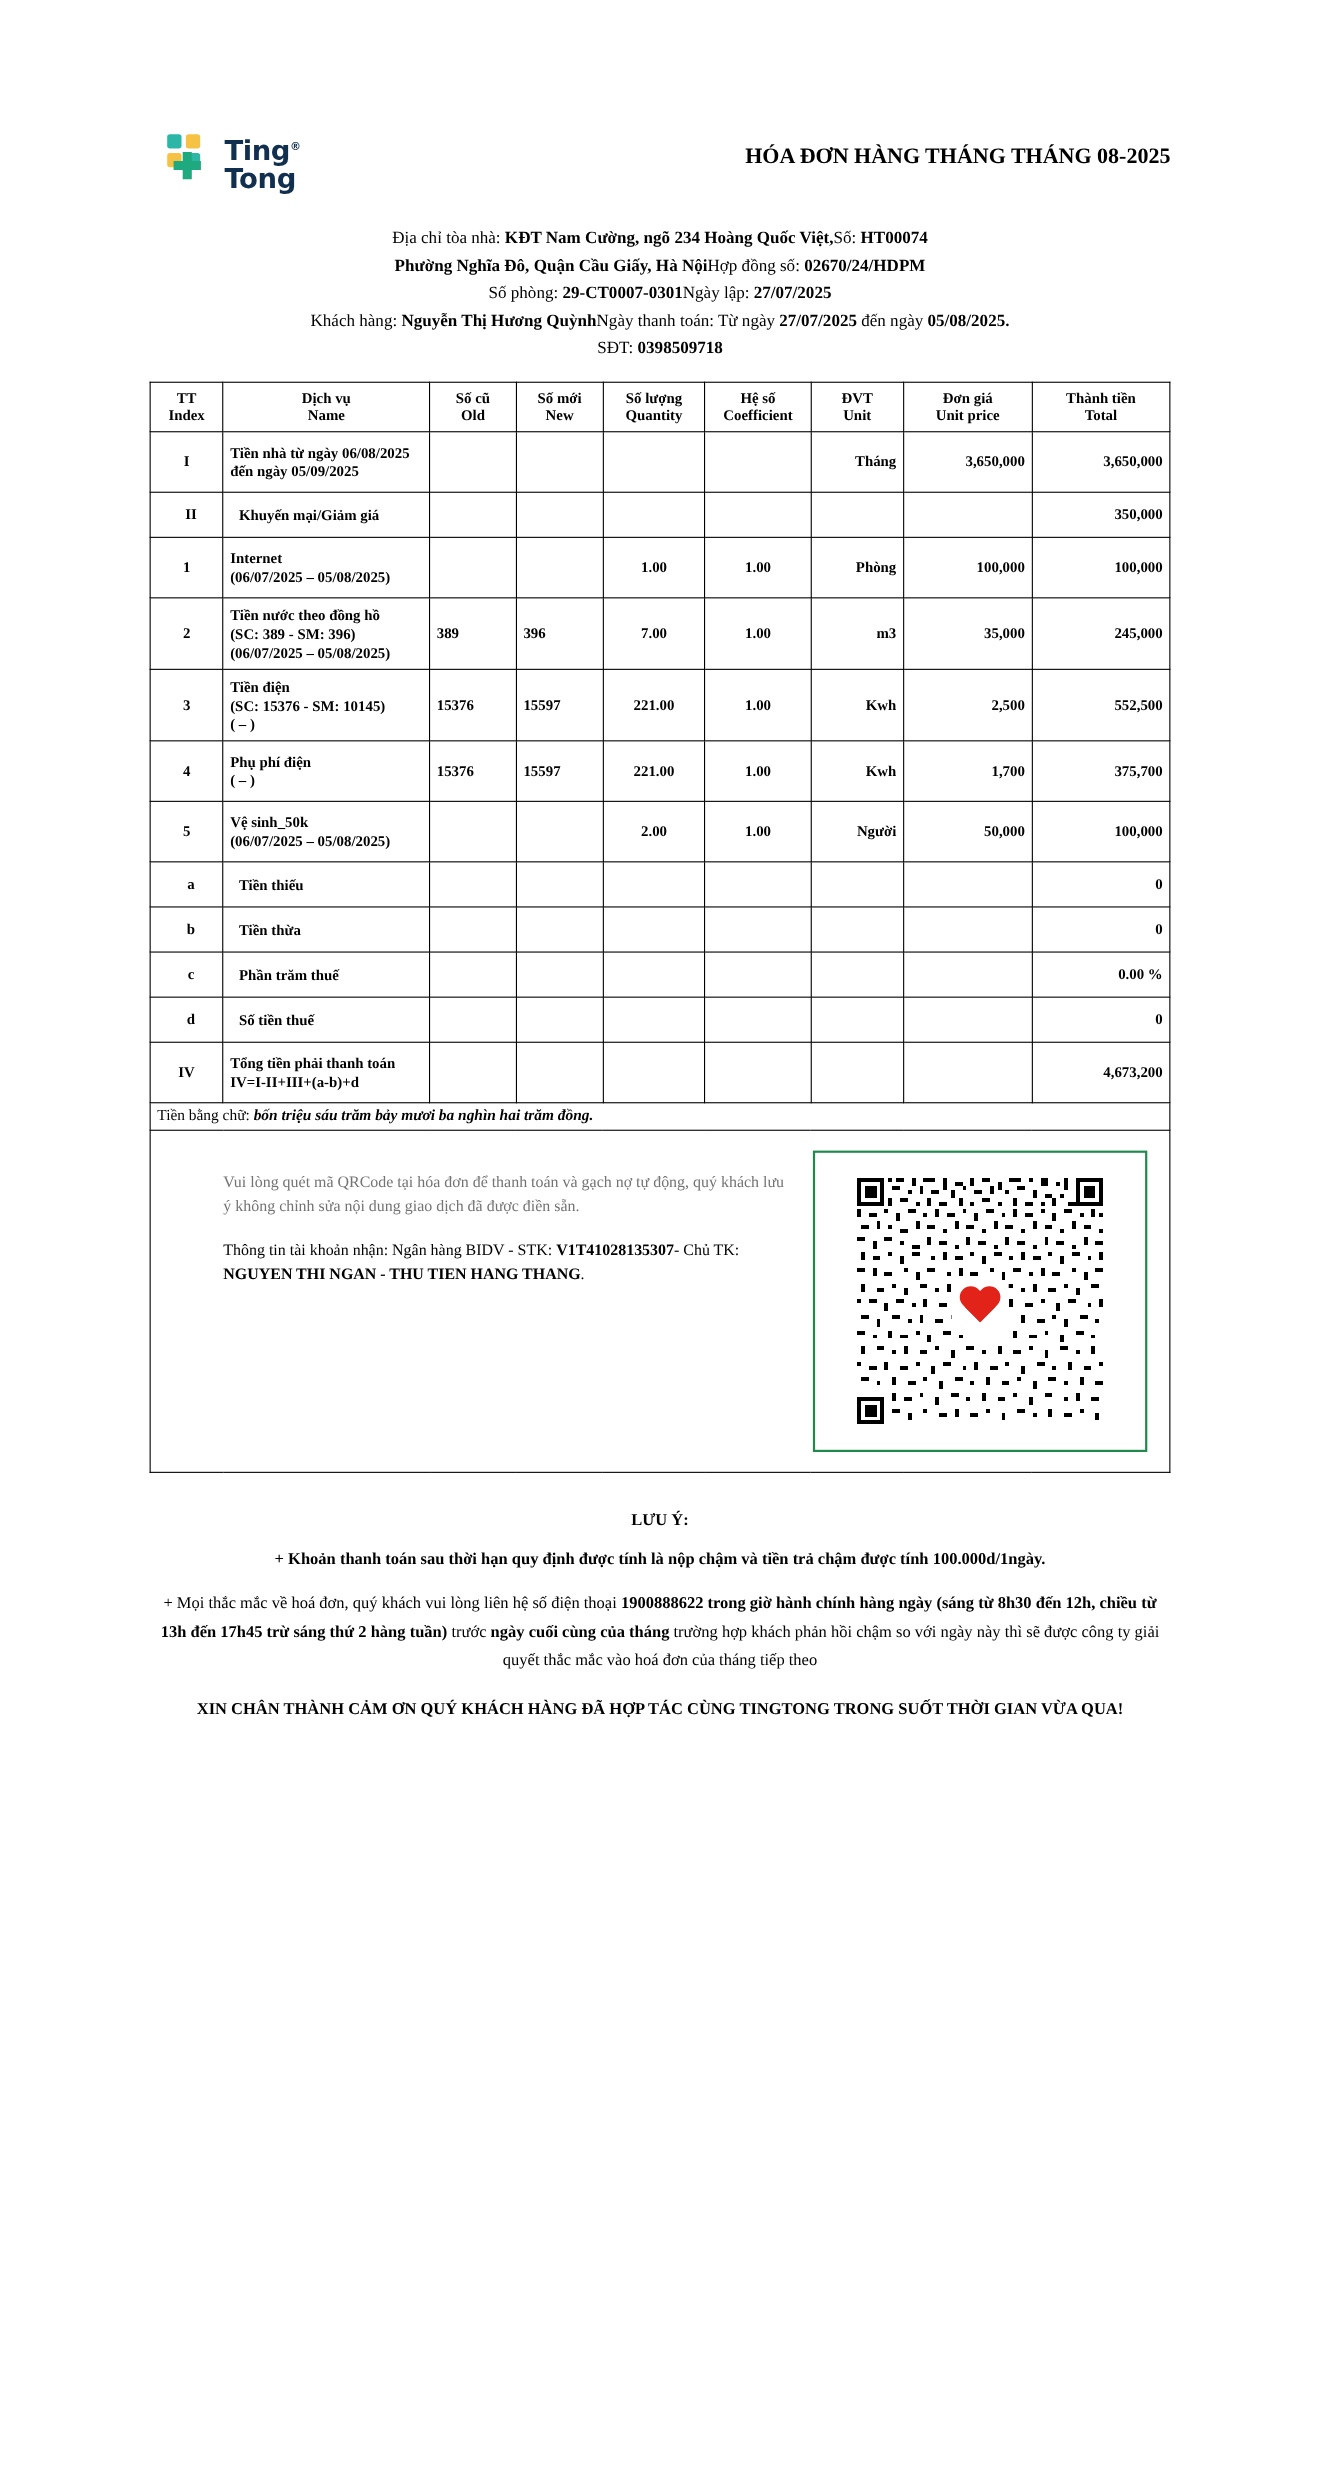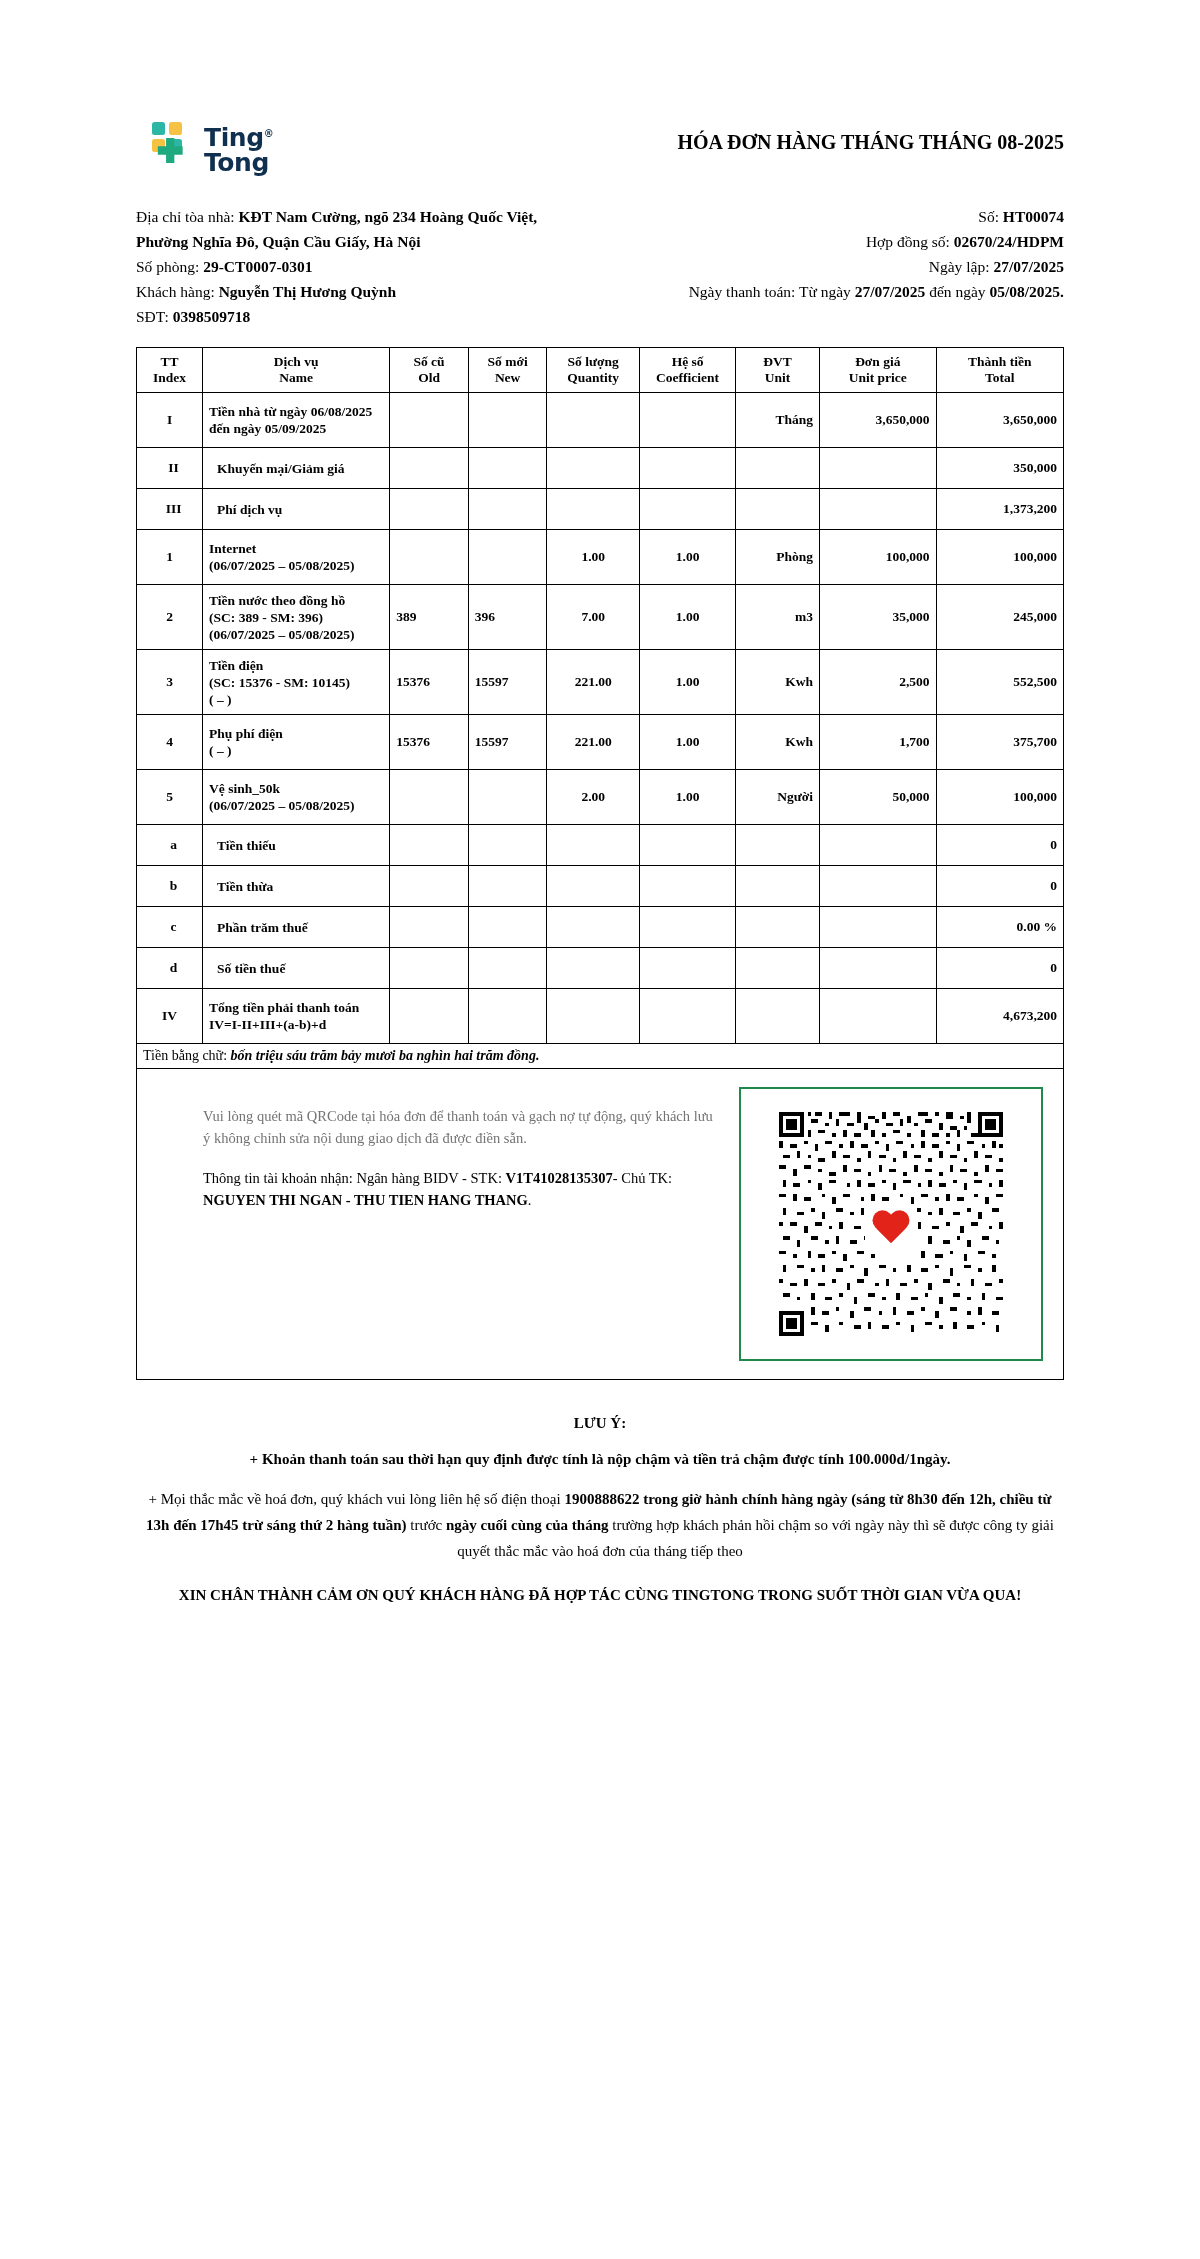--- a/index.html
+++ b/index.html
@@ -62,21 +62,21 @@
   }
 
   
   .meta {
     margin-top: 28px;
     font-size: 15.5px;
     line-height: 25px;
   }
   .meta-row {
     display: flex;
-    justify-content: space-between;
+    justify-content: center;
     align-items: baseline;
   }
   .meta-left { text-align: left; }
   .meta-right { text-align: right; }
   b, .b { font-weight: bold; }
 
   
   table.invoice {
     margin-top: 18px;
     border-collapse: collapse;
@@ -323,31 +323,20 @@
         <td class="name">Khuyến mại/Giảm giá</td>
         <td class="num"></td>
         <td class="num"></td>
         <td class="qty"></td>
         <td class="coef"></td>
         <td class="unit"></td>
         <td class="price"></td>
         <td class="total">350,000</td>
       </tr>
 
-      <tr class="short">
-        <td class="idx">III</td>
-        <td class="name">Phí dịch vụ</td>
-        <td class="num"></td>
-        <td class="num"></td>
-        <td class="qty"></td>
-        <td class="coef"></td>
-        <td class="unit"></td>
-        <td class="price"></td>
-        <td class="total">1,373,200</td>
-      </tr>
 
       <tr class="tall">
         <td class="idx">1</td>
         <td class="name">
           <span>Internet</span><br>
           <span>(06/07/2025 – 05/08/2025)</span>
         </td>
         <td class="num"></td>
         <td class="num"></td>
         <td class="qty">1.00</td>

